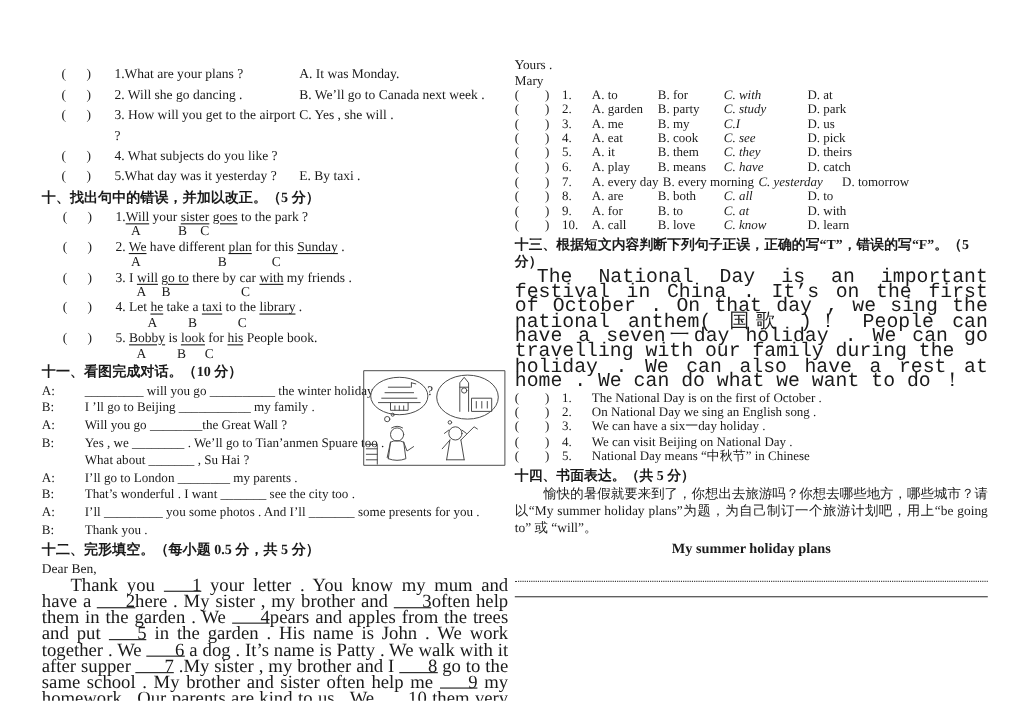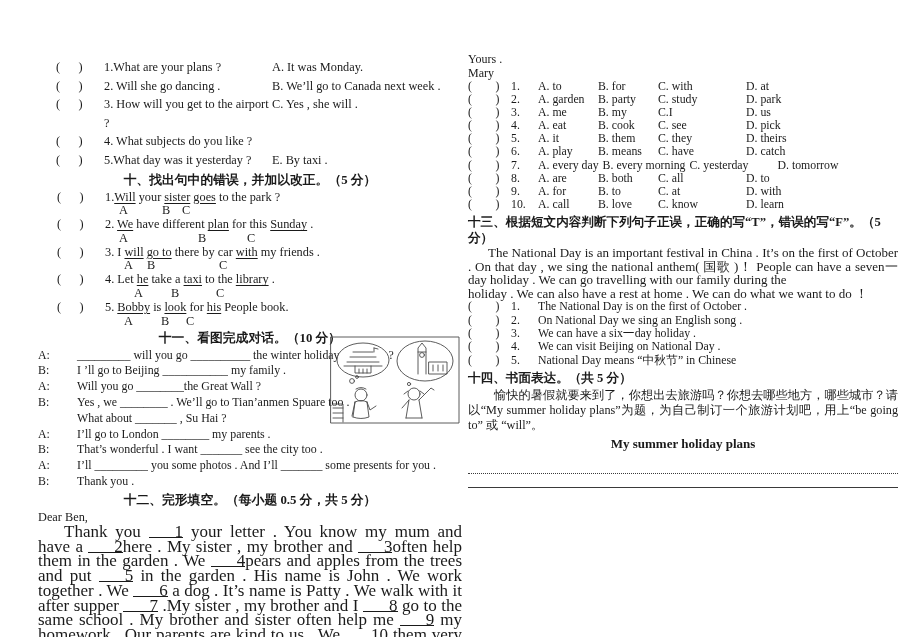--- a/index.html
+++ b/index.html
@@ -5,21 +5,21 @@
   html,body{margin:0;padding:0;}
   body{
     width:920px;height:637px;position:relative;overflow:hidden;
     background:#ffffff;color:#1a1a1a;
     font-family:"Liberation Serif","DejaVu Serif",serif;
   }
   .col-left{position:absolute;left:38px;top:58px;width:424px;}
   .col-right{position:absolute;left:468px;top:52px;width:430px;}
 
   
-  .sec-title{font-size:12.8px;font-weight:bold;line-height:17px;margin:2px 0 1px 0;text-align:center;}
+  .sec-title{font-size:12.8px;font-weight:bold;line-height:17px;margin:2px 0 1px 0;}
   .u{text-decoration:underline;text-underline-offset:2px;}
   .blank{display:inline-block;min-width:32px;border-bottom:1px solid #1a1a1a;
          text-align:center;line-height:11px;}
 
   
   .m-row{display:flex;font-size:12.3px;line-height:18.6px;}
   .m-bracket{width:48px;margin-left:18px;white-space:pre;flex:none;}
   .m-q{width:168px;flex:none;}
   .m-a{flex:1;}
 
@@ -42,24 +42,24 @@
   
   .pic{position:absolute;left:330px;top:336px;width:130px;height:88px;}
 
   
   .closing,.signature{font-size:12px;line-height:14px;}
   .opt-row{display:flex;font-size:11.8px;line-height:13.1px;}
   .opt-bracket{width:43px;white-space:pre;flex:none;}
   .opt-num{width:27px;flex:none;}
   .opt-a{min-width:56px;padding-right:4px;white-space:nowrap;}
   .opt-b{min-width:56px;padding-right:4px;white-space:nowrap;}
-  .opt-c{min-width:72px;padding-right:16px;white-space:nowrap;}
+  .opt-c{min-width:72px;padding-right:4px;white-space:nowrap;font-style:italic;}
   .opt-d{white-space:nowrap;}
   .r-title{font-size:12.6px;font-weight:bold;line-height:16px;margin-top:3px;}
-  .passage{font-size:13px;line-height:13.6px;text-align:justify;margin:0;}
+  .passage{font-size:18px;line-height:13.6px;text-align:justify;margin:0;font-family:Liberation Mono, monospace;}
   .passage.first{text-indent:20px;}
   .tf-row{display:flex;font-size:11.8px;line-height:13.3px;}
   .tf-num{width:27px;flex:none;}
   .tf-t{flex:1;}
   .prompt{font-size:12.2px;line-height:15.2px;text-align:justify;text-indent:26px;margin:2px 0 0 0;}
   .essay-title{font-size:13px;font-weight:bold;text-align:center;line-height:17px;margin-top:2px;}
   .write-line{height:0;border-top:1px dotted #3a3a3a;margin-top:21px;}
   .write-line.solid{border-top:1px solid #3a3a3a;margin-top:13px;}
 
   svg .sk{fill:none;stroke:#4a4a4a;stroke-width:0.9;stroke-linecap:round;stroke-linejoin:round;}

